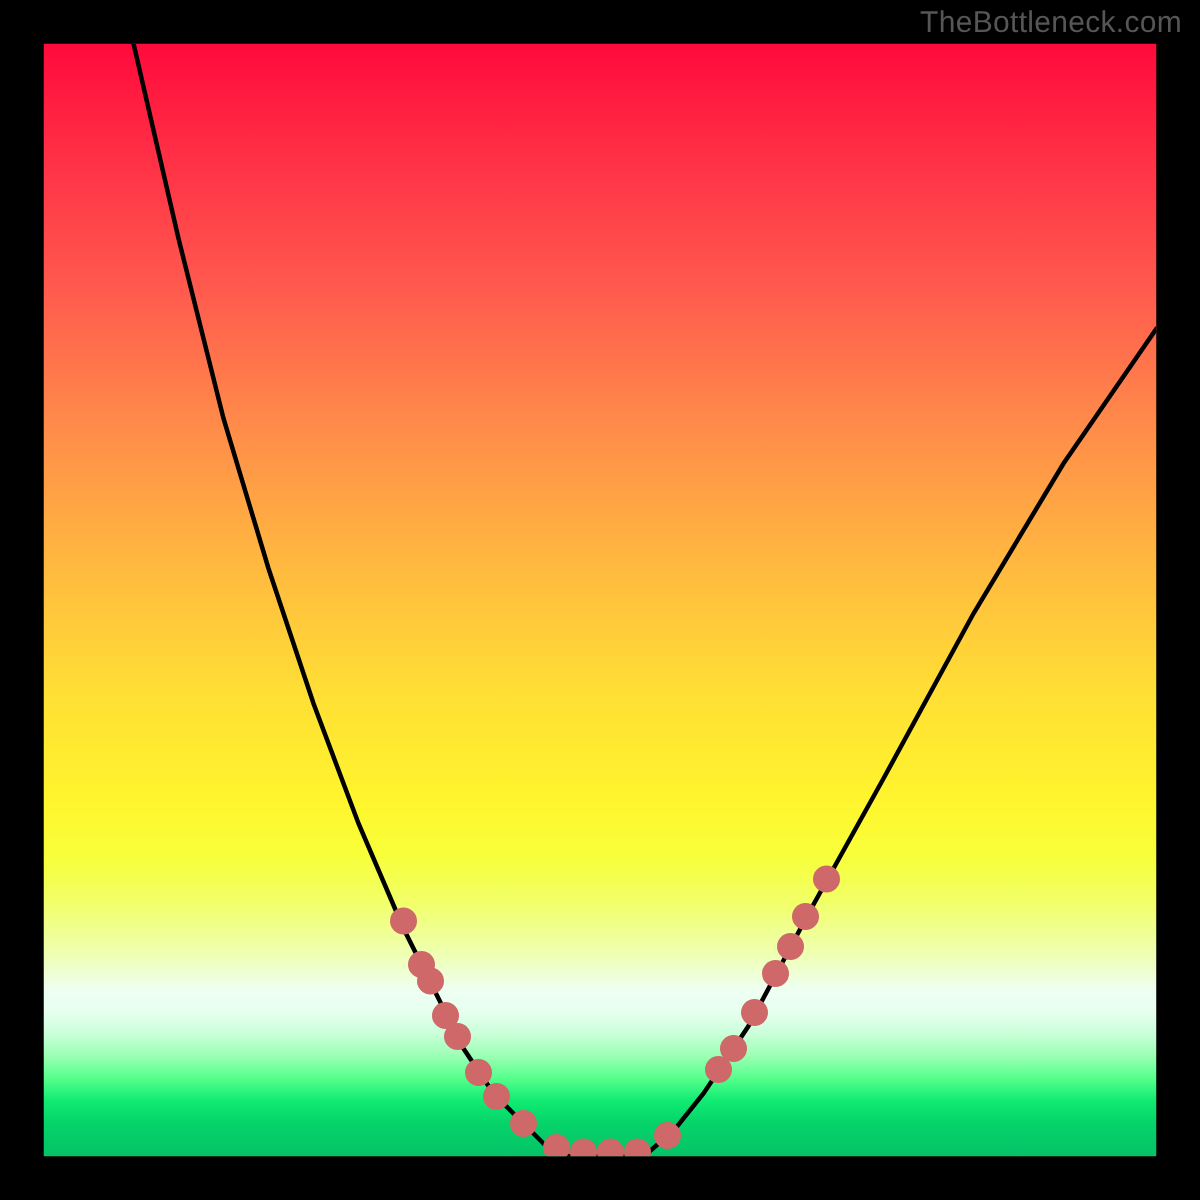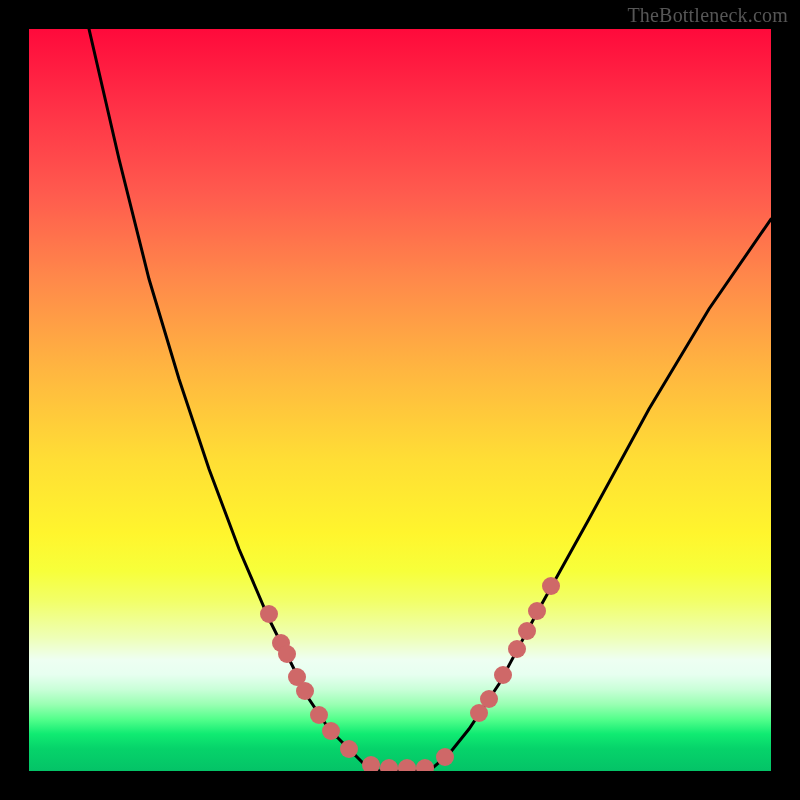--- a/index.html
+++ b/index.html
@@ -51,21 +51,20 @@
     height: 742px;
   }
   .credit {
     position: absolute;
     top: 4px;
     right: 12px;
     color: #565656;
     font-size: 20px;
     font-weight: 500;
     letter-spacing: 0.2px;
-    font-family: Liberation Serif, serif;
   }
 </style>
 </head>
 <body>
 
 <div class="frame">
   <div class="gradient"></div>
   <svg class="overlay" viewBox="0 0 742 742">
     <path d="M 60 0 L 90 130 L 120 250 L 150 350 L 180 440 L 210 520 L 240 590 L 260 630 L 280 670 L 300 700 L 320 720 L 335 735 L 350 742" fill="none" stroke-width="3" stroke-linecap="round" stroke="#000000"></path>
     <path d="M 350 742 L 400 742" fill="none" stroke-width="3" stroke-linecap="round" stroke="#000000"></path>

